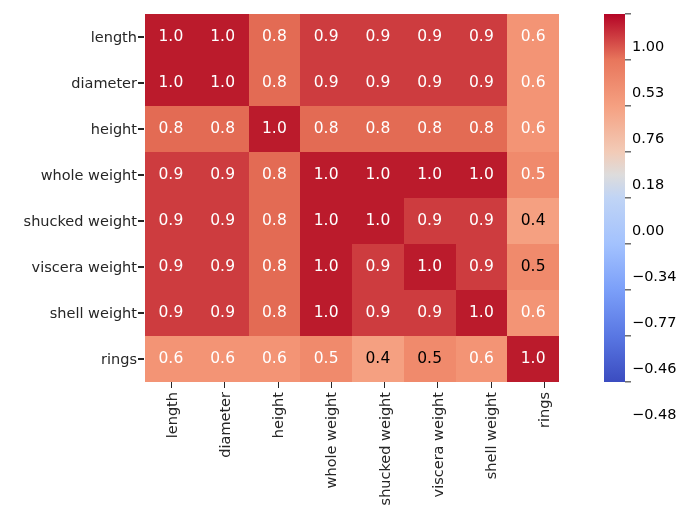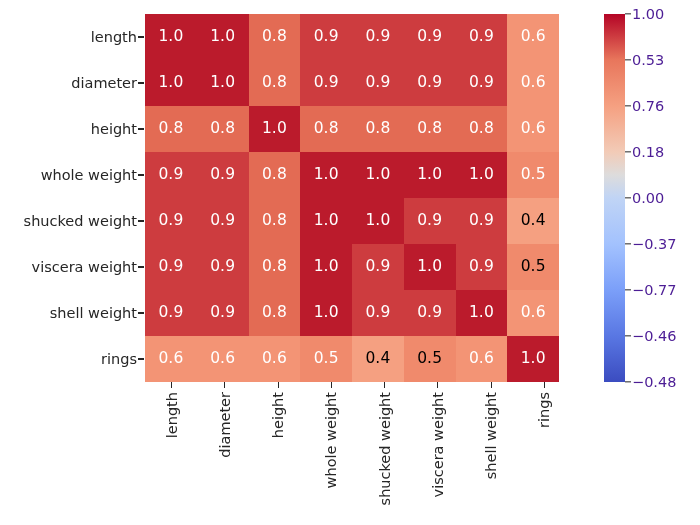--- a/index.html
+++ b/index.html
@@ -167,23 +167,24 @@
     position: absolute;
     left: 632px;
     top: 14px;
     width: 66px;
     height: 368px;
   }
   .cblabel {
     position: absolute;
     left: 0;
     font-size: 14.5px;
-    color: #4c1d95;
+    color: #000000;
     white-space: nowrap;
     transform: translateY(-50%);
+    margin-top: 32px;
   }
 </style>
 </head>
 <body>
 
 <div id="figure">
 
   <div id="ylabels">
       <div class="ylabel">length</div>
       <div class="ylabel">diameter</div>
@@ -356,19 +357,19 @@
         <div class="cbtick" style="top: 322px;"></div>
         <div class="cbtick" style="top: 368px;"></div>
       </div>
   </div>
   <div id="colorbar-labels">
       <div class="cblabel" style="top: 0px;">1.00</div>
       <div class="cblabel" style="top: 46px;">0.53</div>
       <div class="cblabel" style="top: 92px;">0.76</div>
       <div class="cblabel" style="top: 138px;">0.18</div>
       <div class="cblabel" style="top: 184px;">0.00</div>
-      <div class="cblabel" style="top: 230px;">−0.37</div>
+      <div class="cblabel" style="top: 230px;">−0.34</div>
       <div class="cblabel" style="top: 276px;">−0.77</div>
       <div class="cblabel" style="top: 322px;">−0.46</div>
       <div class="cblabel" style="top: 368px;">−0.48</div>
     </div>
 
 </div>
 
 </body></html>

